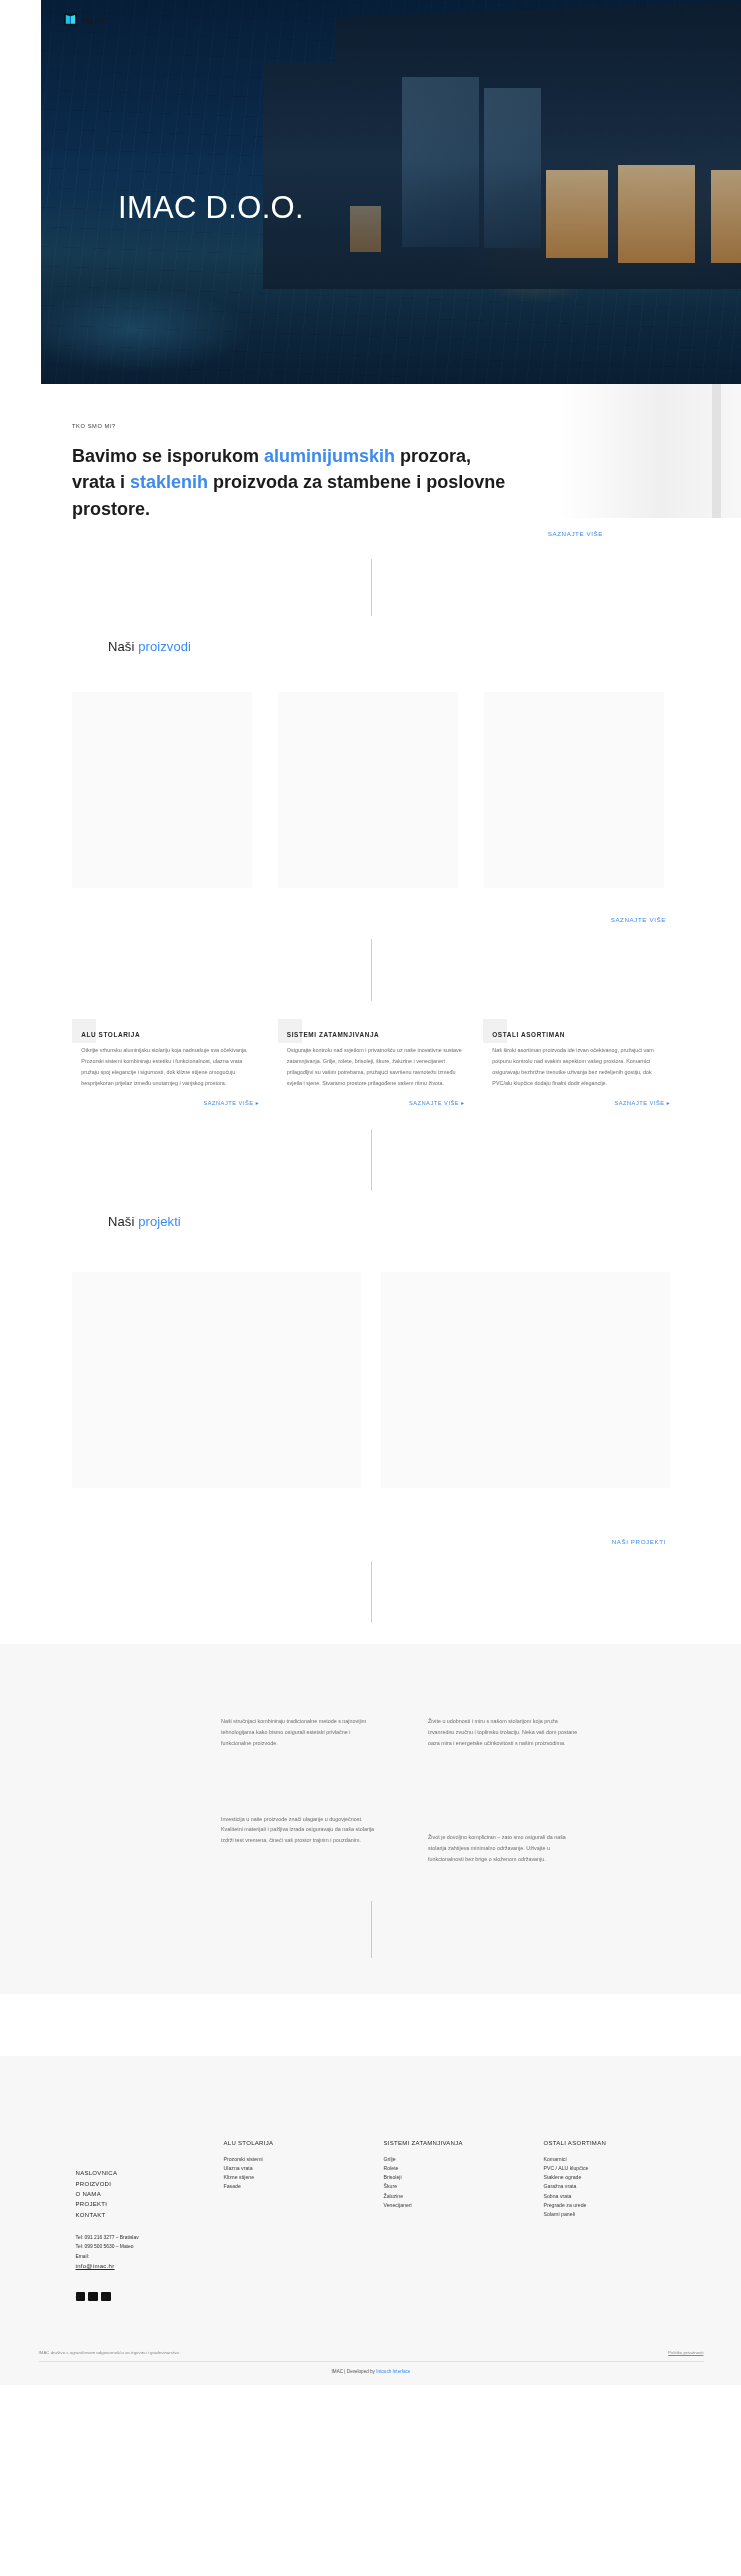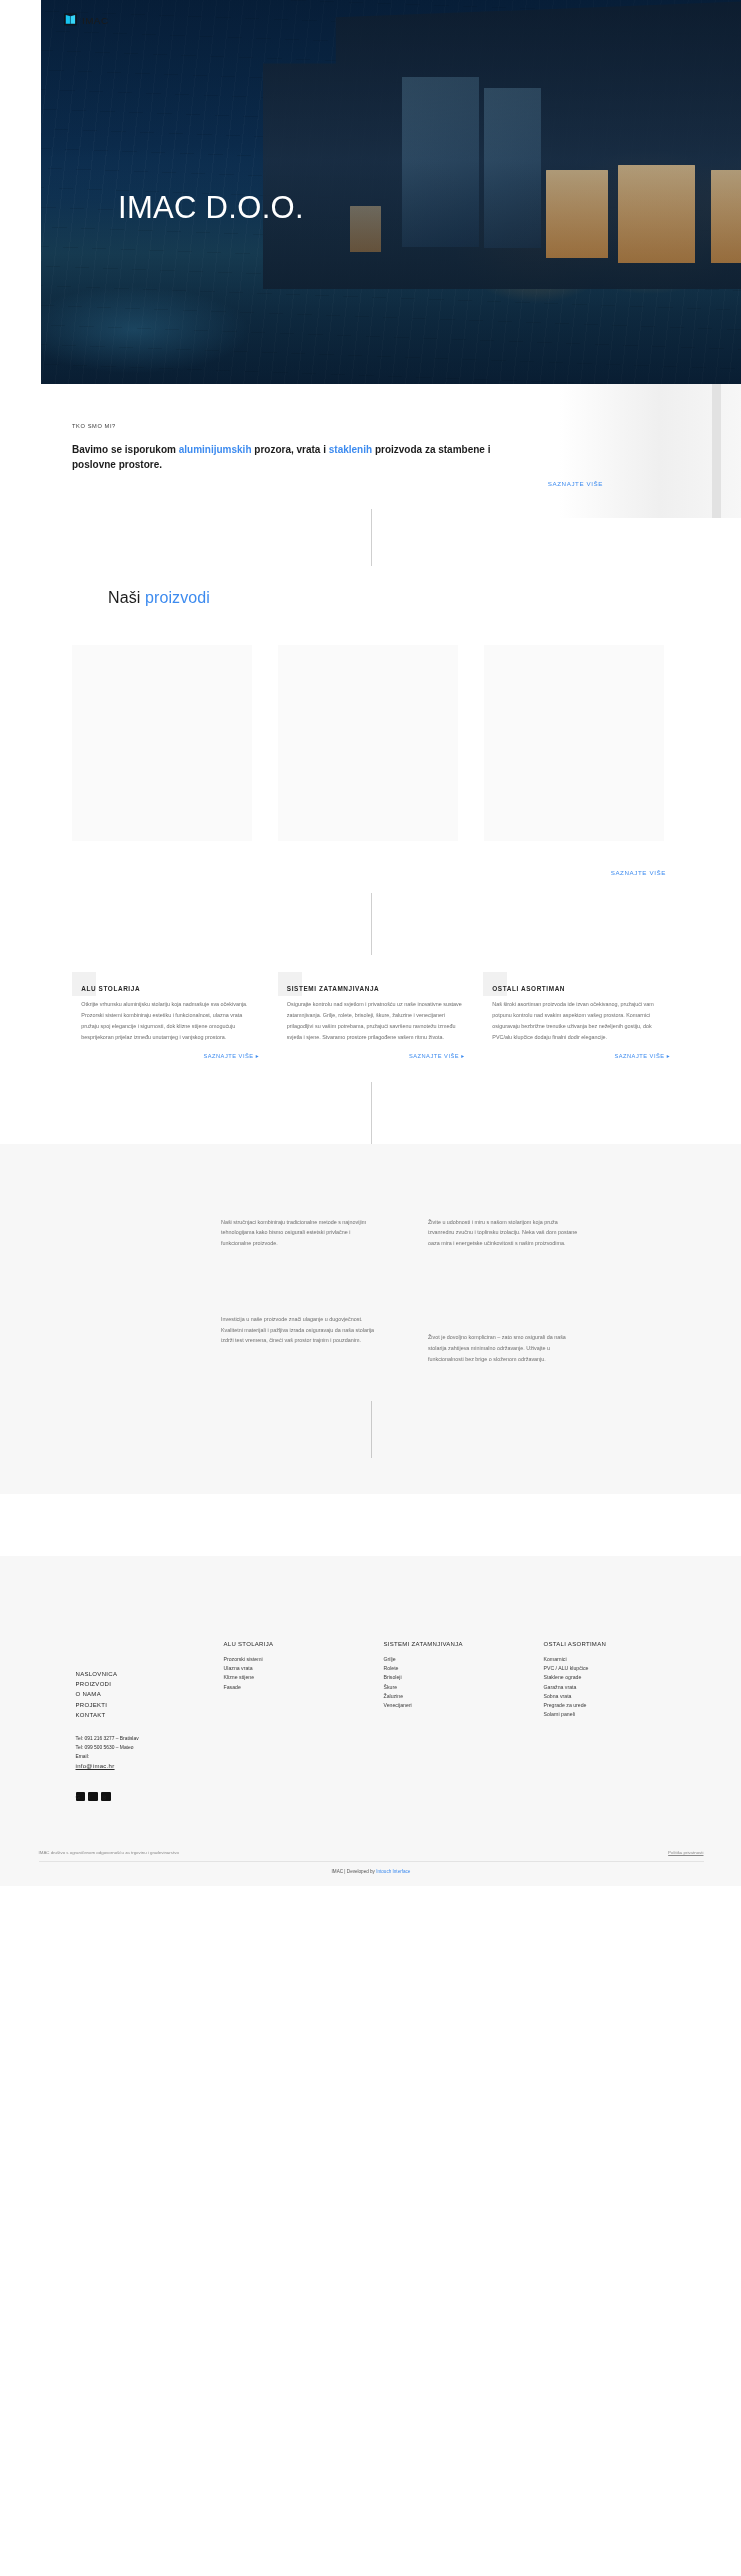--- a/index.html
+++ b/index.html
@@ -75,35 +75,35 @@
   .intro-ghost {
     position:absolute; right:0; top:0; width:183px; height:134px;
     background:linear-gradient(90deg, rgba(245,245,245,0) 0%, #efefef 55%, #f7f7f7 100%);
   }
   .intro-ghost2 {
     position:absolute; right:20.6px; top:0; width:9.3px; height:134px; background:#e2e2e2;
   }
   .intro-inner { position:relative; width:598px; margin:0 auto; z-index:2; }
   .eyebrow { font-size:5.7px; letter-spacing:0.6px; color:#3b3b3b; margin:0 0 14px 0; }
   .intro-head {
-    font-size:10px; line-height:1.46; font-weight:700; color:#1c1c1c; margin:0; max-width:443px;
+    font-size:18px; line-height:1.46; font-weight:700; color:#1c1c1c; margin:0; max-width:443px;
   }
   .accent { color:#3d8bef; }
   .link-more {
     display:inline-block; margin-top:8.2px; font-size:6.2px; letter-spacing:0.6px;
     color:#3d8bef; text-decoration:none;
   }
   .intro-more-wrap { text-align:right; padding-right:67px; }
 
   
   .vline { width:0.5px; background:#cfcfcf; margin:0 auto; }
 
   
   .sec-head {
-    width:598px; margin:12px auto; font-size:16px; font-weight:400; color:#1d1d1d; letter-spacing:0.1px;
+    width:598px; margin:12px auto; font-size:13px; font-weight:400; color:#1d1d1d; letter-spacing:0.1px;
     padding-left:36px;
   }
   .sec-head .accent { font-weight:400; }
 
   
   .products { width:742px; background:#fff; }
   .prod-gallery { position:relative; width:598px; margin:0 auto; height:242px; }
   .prod-gallery .ph {
     position:absolute; background:#fafafa;
   }
@@ -261,20 +261,36 @@
         <div class="card-badge"></div>
         <h4 class="card-title">OSTALI ASORTIMAN</h4>
         <p class="card-body">Naš široki asortiman proizvoda ide izvan očekivanog, pružajući vam potpunu kontrolu nad svakim aspektom vašeg prostora. Komarnici osiguravaju bezbrižne trenutke uživanja bez neželjenih gostiju, dok PVC/alu klupčice dodaju finalni dodir elegancije.</p>
         <a class="card-link" href="#">SAZNAJTE VIŠE  ▸</a>
       </div>
     </div>
 
     <div class="vline" style="height:62px;margin-top:23px;"></div>
   </section>
 
+  <section class="projects">
+    <h3 class="sec-head" style="margin-top:23px;">
+      <span>Naši </span><span class="accent">projekti</span>
+    </h3>
+
+    <div class="proj-gallery">
+      <div class="ph" style="position:absolute;left:0;top:31px;width:289px;height:216px;background:#fafafa;"></div>
+      <div class="ph" style="position:absolute;left:309px;top:31px;width:289px;height:216px;background:#fafafa;"></div>
+    </div>
+
+    <div class="proj-more">
+      <a class="link-more" href="#">NAŠI PROJEKTI</a>
+    </div>
+
+    <div class="vline" style="height:62px;margin-top:15.5px;margin-bottom:20.6px;"></div>
+  </section>
 
   <section class="whyus">
     <div class="why-grid">
       <div class="why-row" style="padding-top:36px;">
         <p class="why-item a">Naši stručnjaci kombiniraju tradicionalne metode s najnovijim tehnologijama kako bismo osigurali estetski privlačne i funkcionalne proizvode.</p>
         <p class="why-item b">Živite u udobnosti i miru s našom stolarijom koja pruža izvanrednu zvučnu i toplinsku izolaciju. Neka vaš dom postane oaza mira i energetske učinkovitosti s našim proizvodima.</p>
       </div>
       <div class="why-row" style="padding-top:54px;">
         <p class="why-item c">Investicija u naše proizvode znači ulaganje u dugovječnost. Kvalitetni materijali i pažljiva izrada osiguravaju da naša stolarija izdrži test vremena, čineći vaš prostor trajnim i pouzdanim.</p>
         <p class="why-item d" style="padding-top:18.5px;">Život je dovoljno kompliciran – zato smo osigurali da naša stolarija zahtijeva minimalno održavanje. Uživajte u funkcionalnosti bez brige o složenom održavanju.</p>

